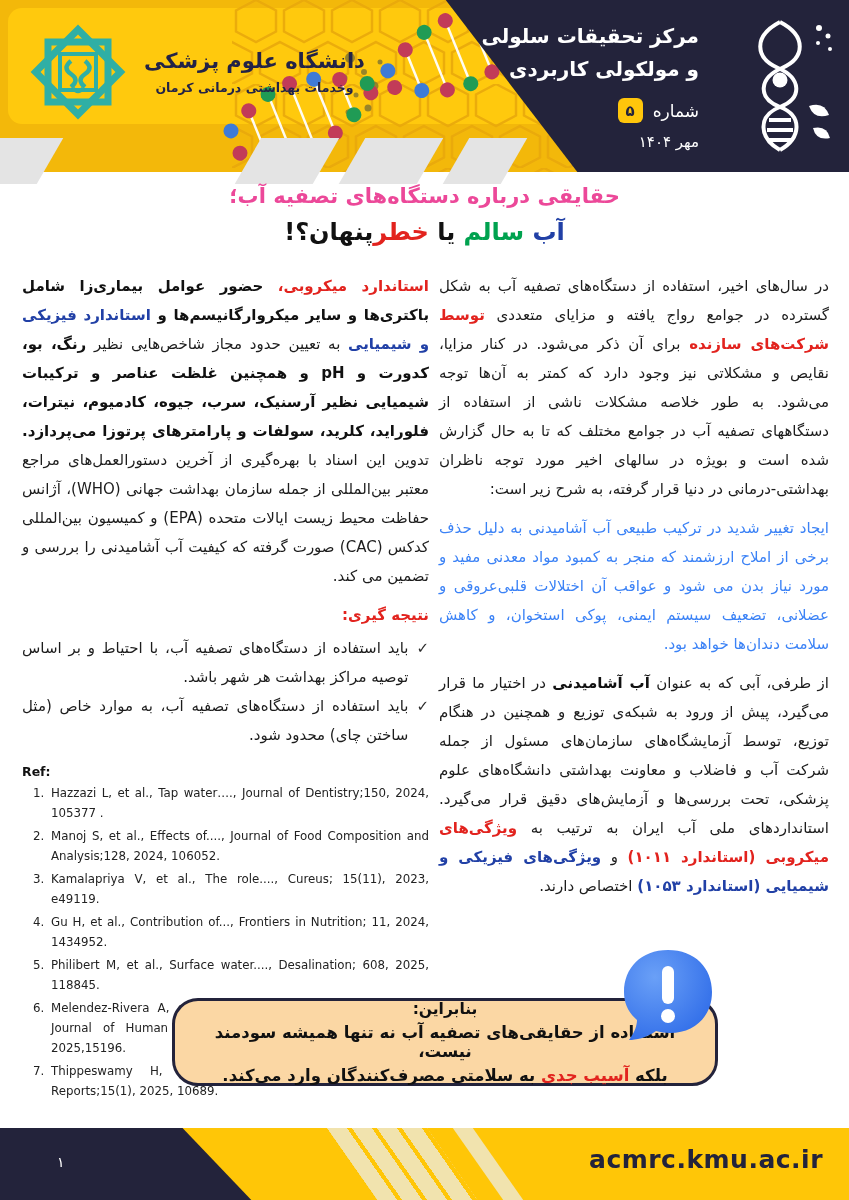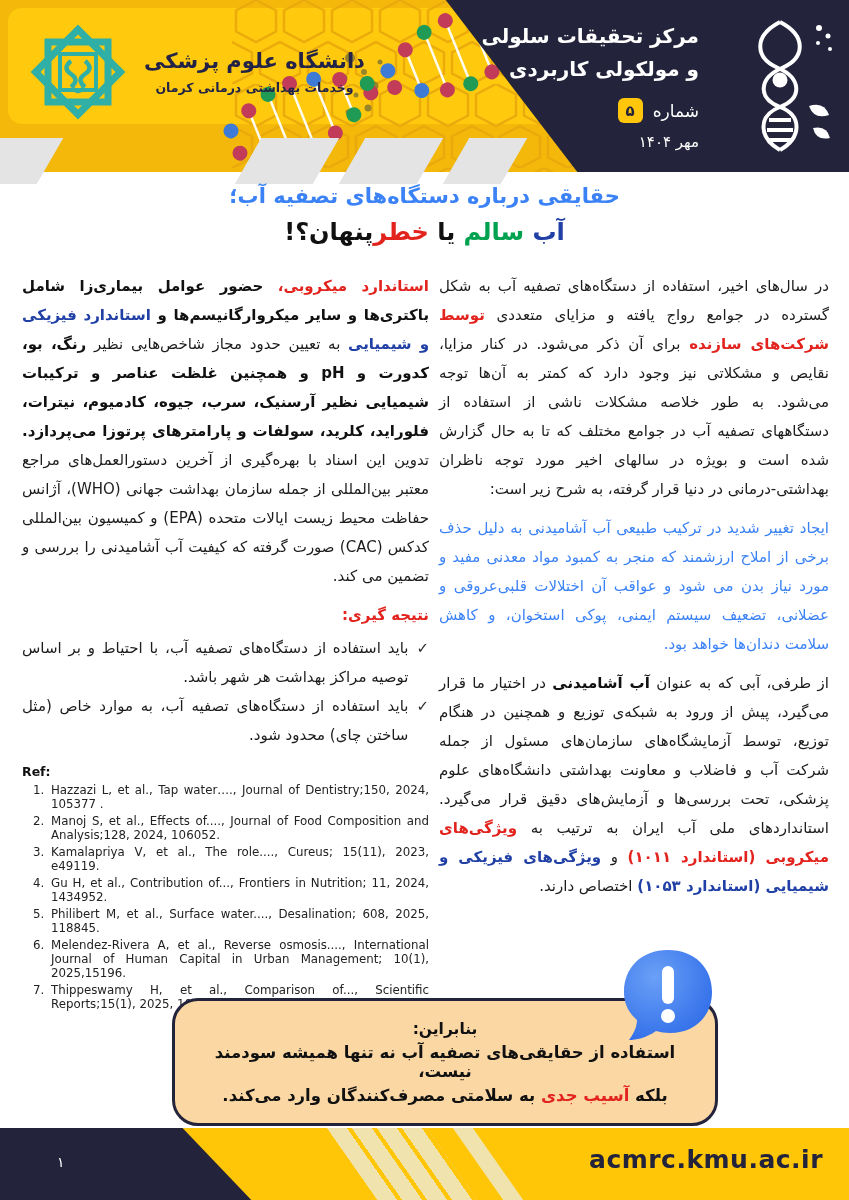--- a/index.html
+++ b/index.html
@@ -38,21 +38,21 @@
     font-size:17px; }
   .issue-badge { width:25px; height:25px; background:#FFC60B; color:#23233B;
     border-radius:6px; font-weight:bold; font-size:15px; display:flex;
     align-items:center; justify-content:center; }
   .hd-date { margin-top:10px; font-size:15px; }
   .acmrc-logo { position:absolute; right:6px; top:10px; }
 
   
   .title-block { position:absolute; top:184px; left:0; width:100%;
     text-align:center; direction:rtl; }
-  .title-block h1 { margin:0; font-size:21px; font-weight:bold; color:#3b82f6; }
+  .title-block h1 { margin:0; font-size:21px; font-weight:bold; color:#ec4899; }
   .title-block h2 { margin:10px 0 0; font-size:24px; font-weight:bold; }
 
   
   .col { position:absolute; top:272px; direction:rtl; text-align:justify;
     font-size:15px; line-height:29px; color:#1c1c1c; }
   .col-intro { right:20px; width:390px; }
   .col-standards { left:22px; width:407px; }
   .col p { margin:0 0 10px; }
   .p-blue { color:#3b82f6; }
 
@@ -65,25 +65,25 @@
 
   .concl-h { color:#E2231E; font-weight:bold; font-size:15px; margin:4px 0 4px; }
   .concl-list { list-style:none; margin:0; padding:0; }
   .concl-list li { display:flex; gap:8px; }
   .check-icon { flex:0 0 auto; color:#2b2b2b; font-weight:bold; }
   .li-text { flex:1; text-align:justify; }
 
   .ref-h { direction:ltr; text-align:left; font-weight:bold; font-size:12.5px;
     margin-top:14px; color:#111; line-height:16px; }
   .ref-list { direction:ltr; text-align:justify; font-size:11.8px;
-    line-height:14px; margin:3px 0 0; padding:0 0 0 26px; color:#222; }
+    line-height:20px; margin:3px 0 0; padding:0 0 0 26px; color:#222; }
   .ref-list li { margin-bottom:3px; padding-left:3px; }
 
   
-  .callout { position:absolute; left:172px; top:998px; width:546px; height:128px;
+  .callout { position:absolute; left:172px; top:998px; width:546px; height:88px;
     background:#FBD7A4; border:3px solid #23233B; border-radius:26px;
     direction:rtl; text-align:center; display:flex; flex-direction:column;
     justify-content:center; gap:5px; font-weight:bold; color:#111; padding:6px 26px; }
   .callout-intro { font-size:15.5px; }
   .callout-l1, .callout-l2 { font-size:16.5px; }
   .callout-icon { position:absolute; left:616px; top:946px; z-index:5; }
 
   
   .footer { position:absolute; left:0; top:1128px; width:849px; height:72px;
     background:#FFC607; }

